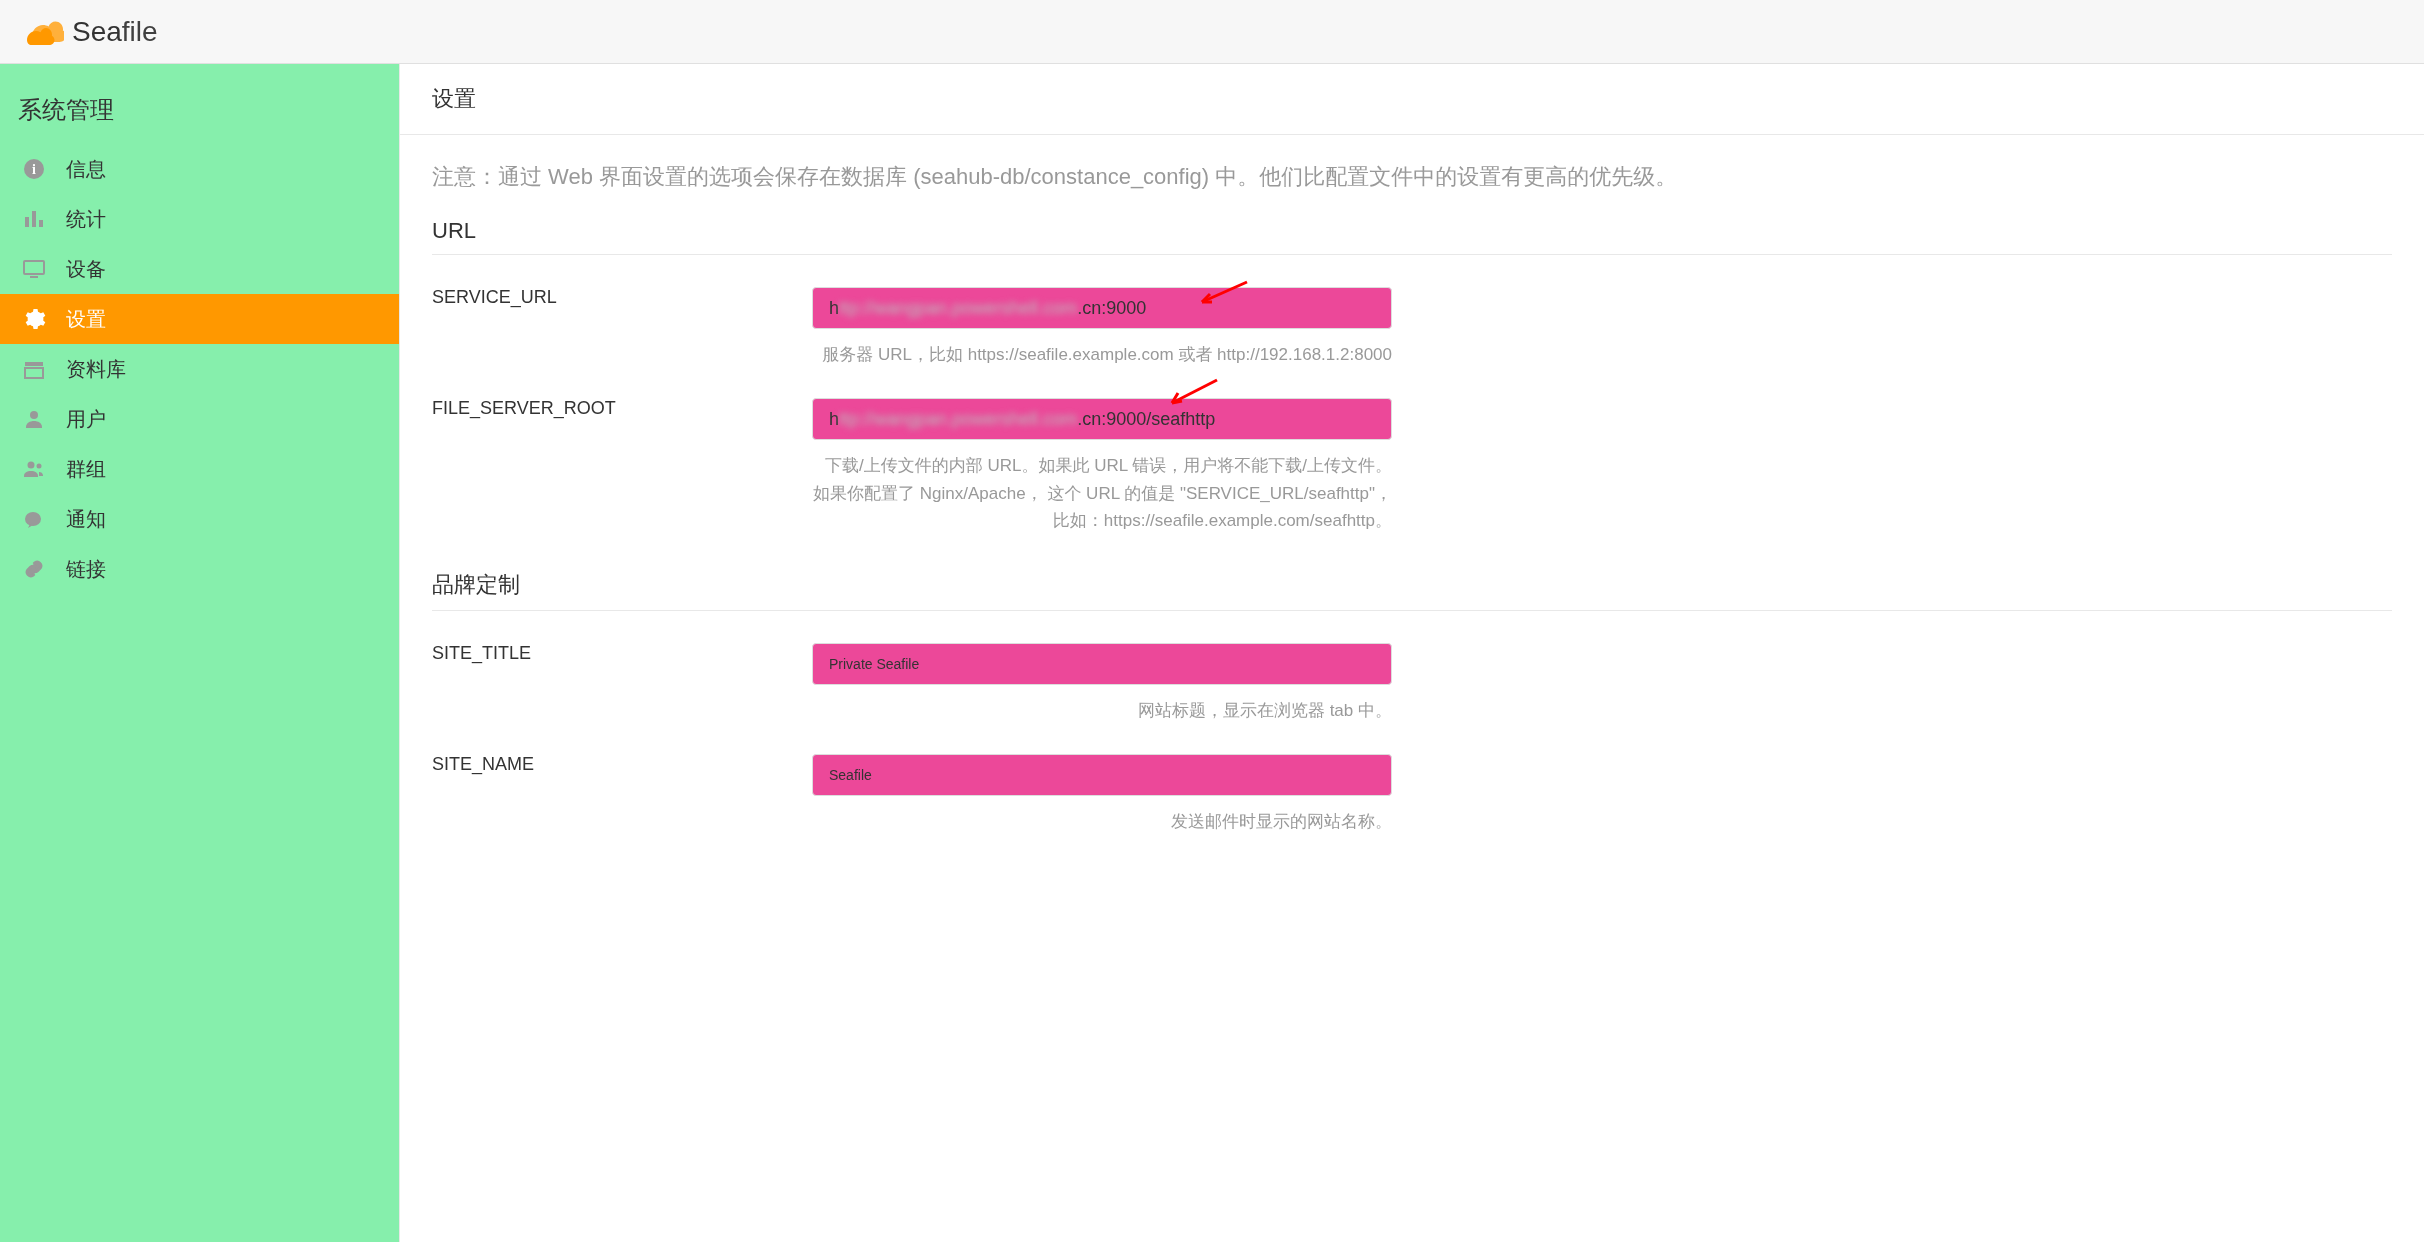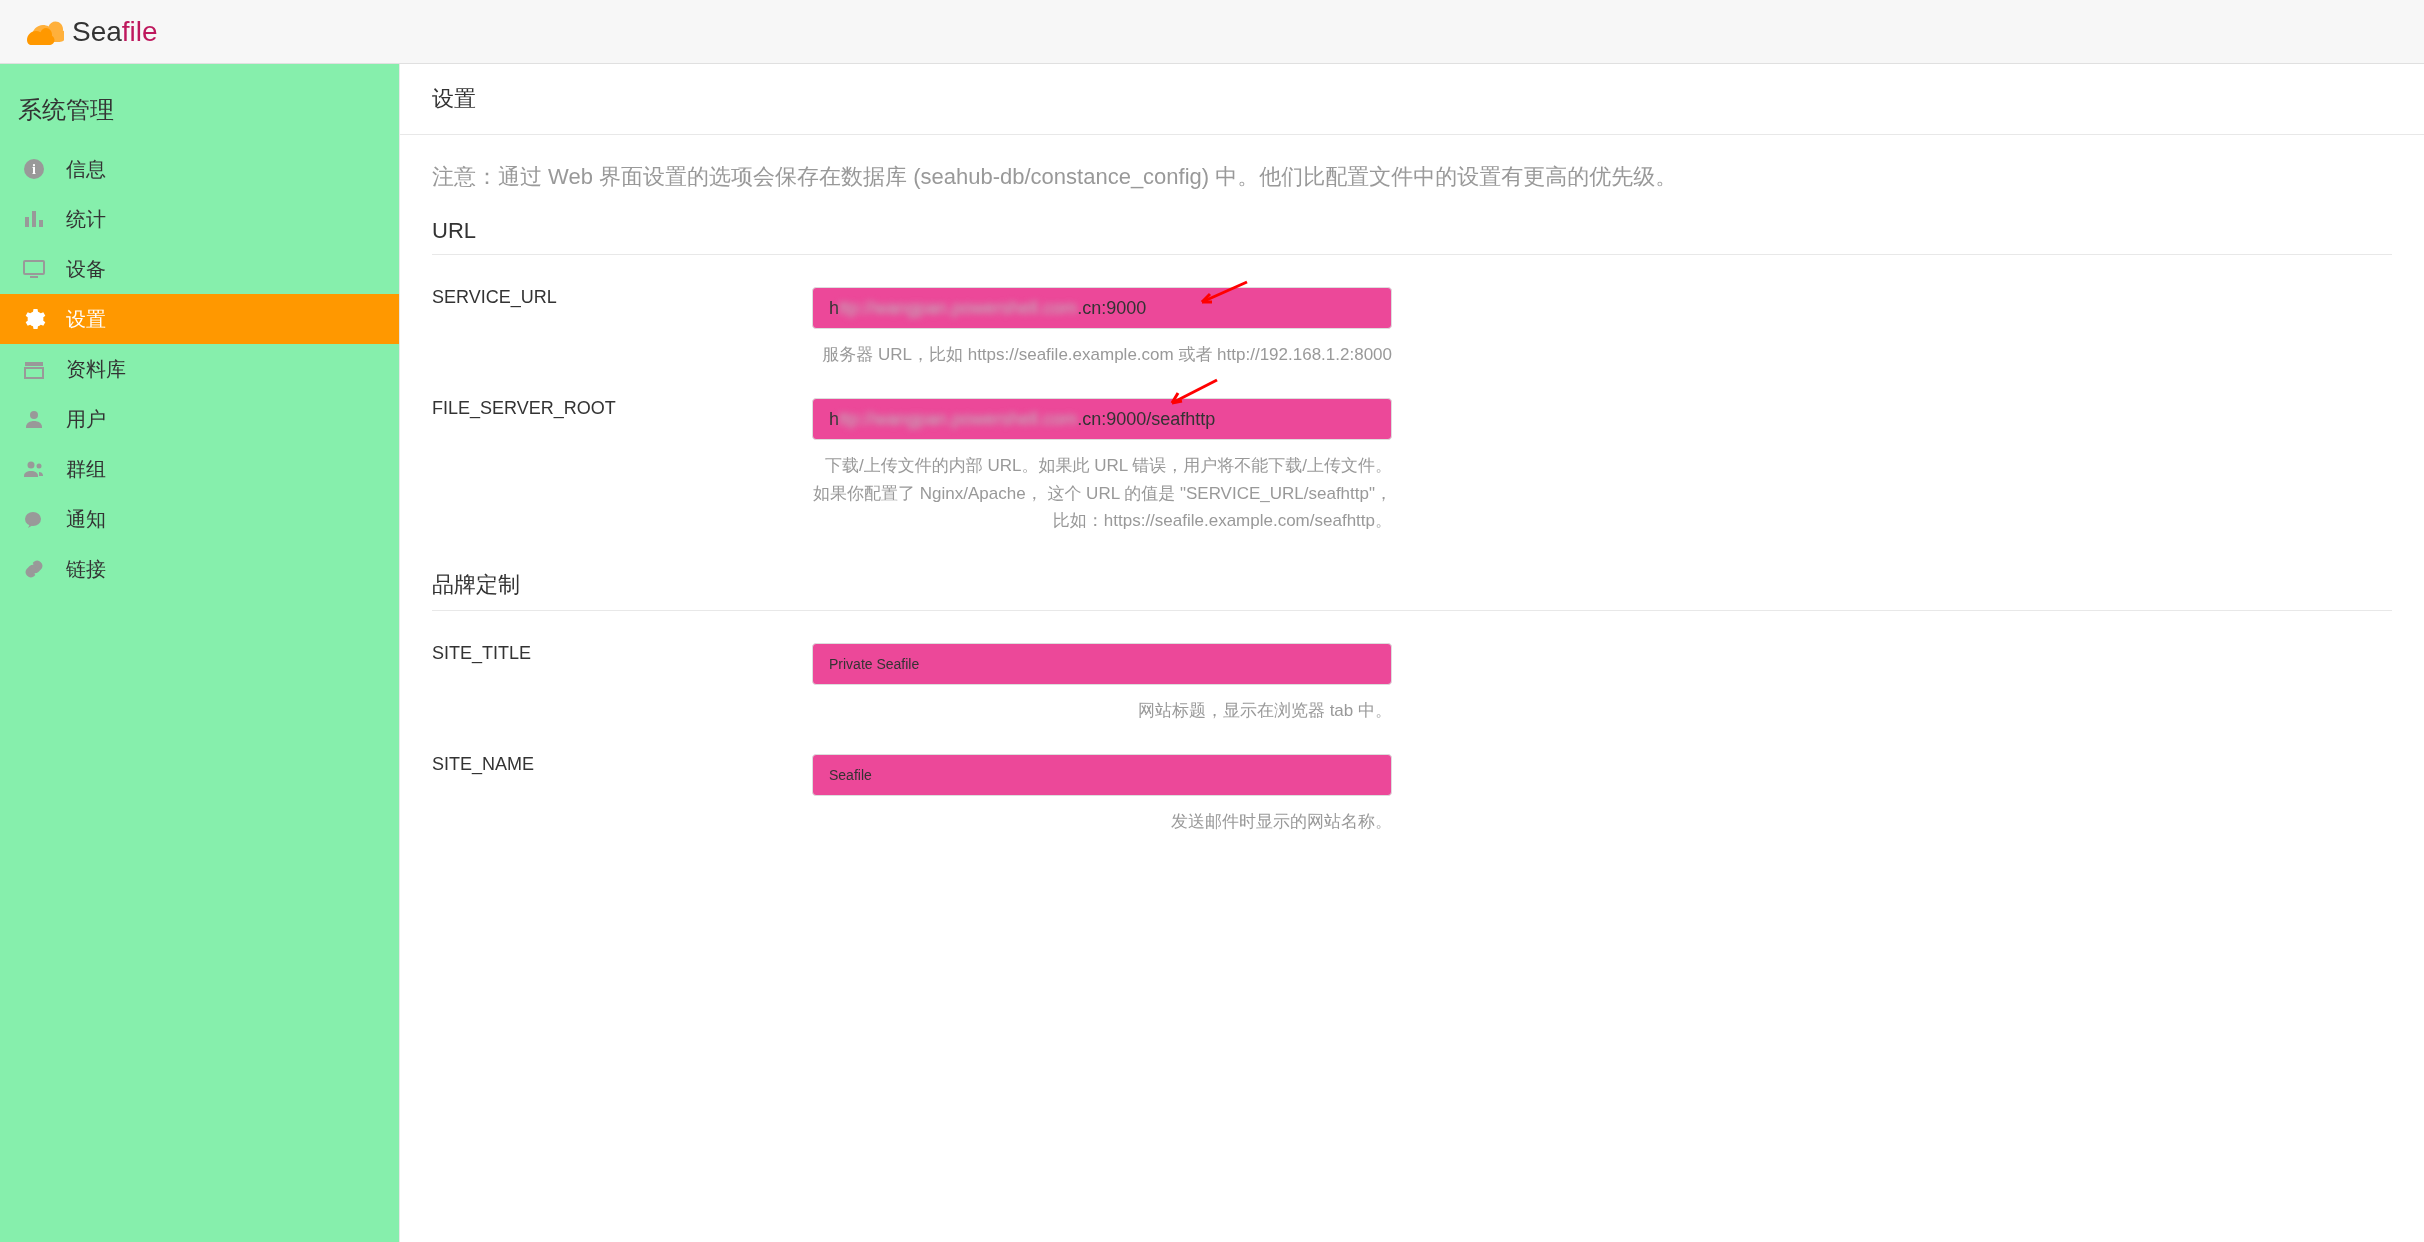--- a/index.html
+++ b/index.html
@@ -25,21 +25,21 @@
       display: flex;
       align-items: center;
       gap: 8px;
     }
     .logo-text {
       font-size: 28px;
       color: #333;
       font-weight: 400;
     }
     .logo-text .light {
-      color: #be185d;
+      color: #404040;
     }
     .container {
       display: flex;
     }
     .sidebar {
       width: 400px;
       background: #86efac;
       border-right: 1px solid #e8e8e8;
       min-height: calc(100vh - 64px);
       padding-top: 16px;

